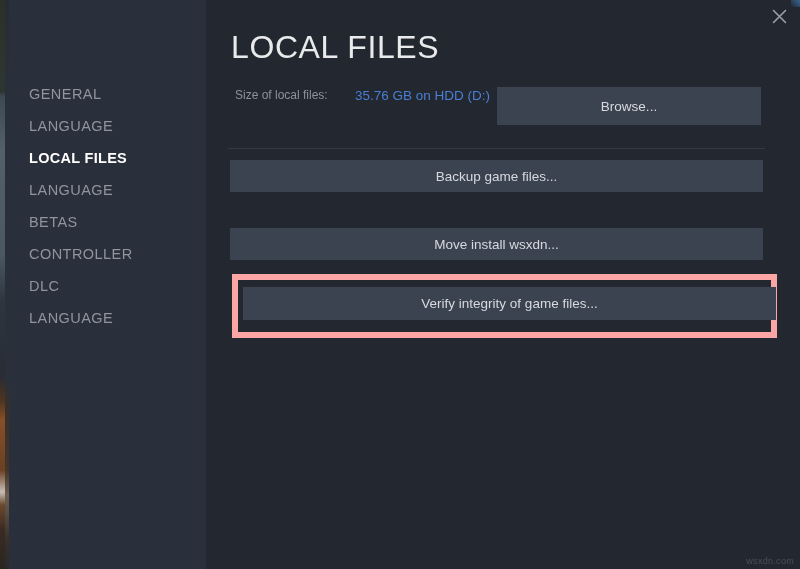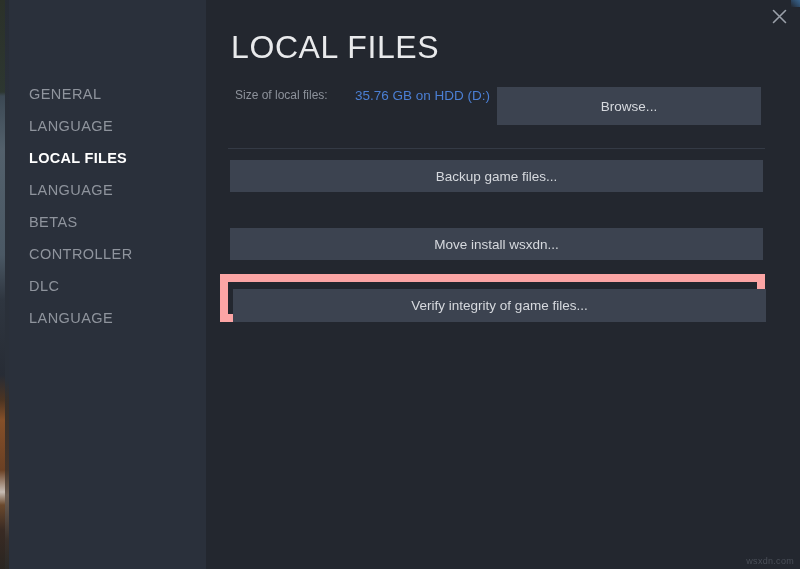--- a/index.html
+++ b/index.html
@@ -214,25 +214,25 @@
     position: absolute;
     left: 24px;
     width: 533px;
     height: 32px;
   }
   .btn-backup { top: 160px; }
   .btn-move   { top: 228px; }
 
   .verify-wrap {
     position: absolute;
-    left: 220px;
+    left: 232px;
     top: 274px;
     width: 545px;
-    height: 48px;
-    border: 8px solid #fca5a5;
+    height: 64px;
+    border: 6px solid #fca5a5;
     box-sizing: border-box;
     z-index: 3;
   }
   .verify-btn {
     position: absolute;
     left: 5px;
     top: 7px;
     width: 533px;
     height: 33px;
   }

